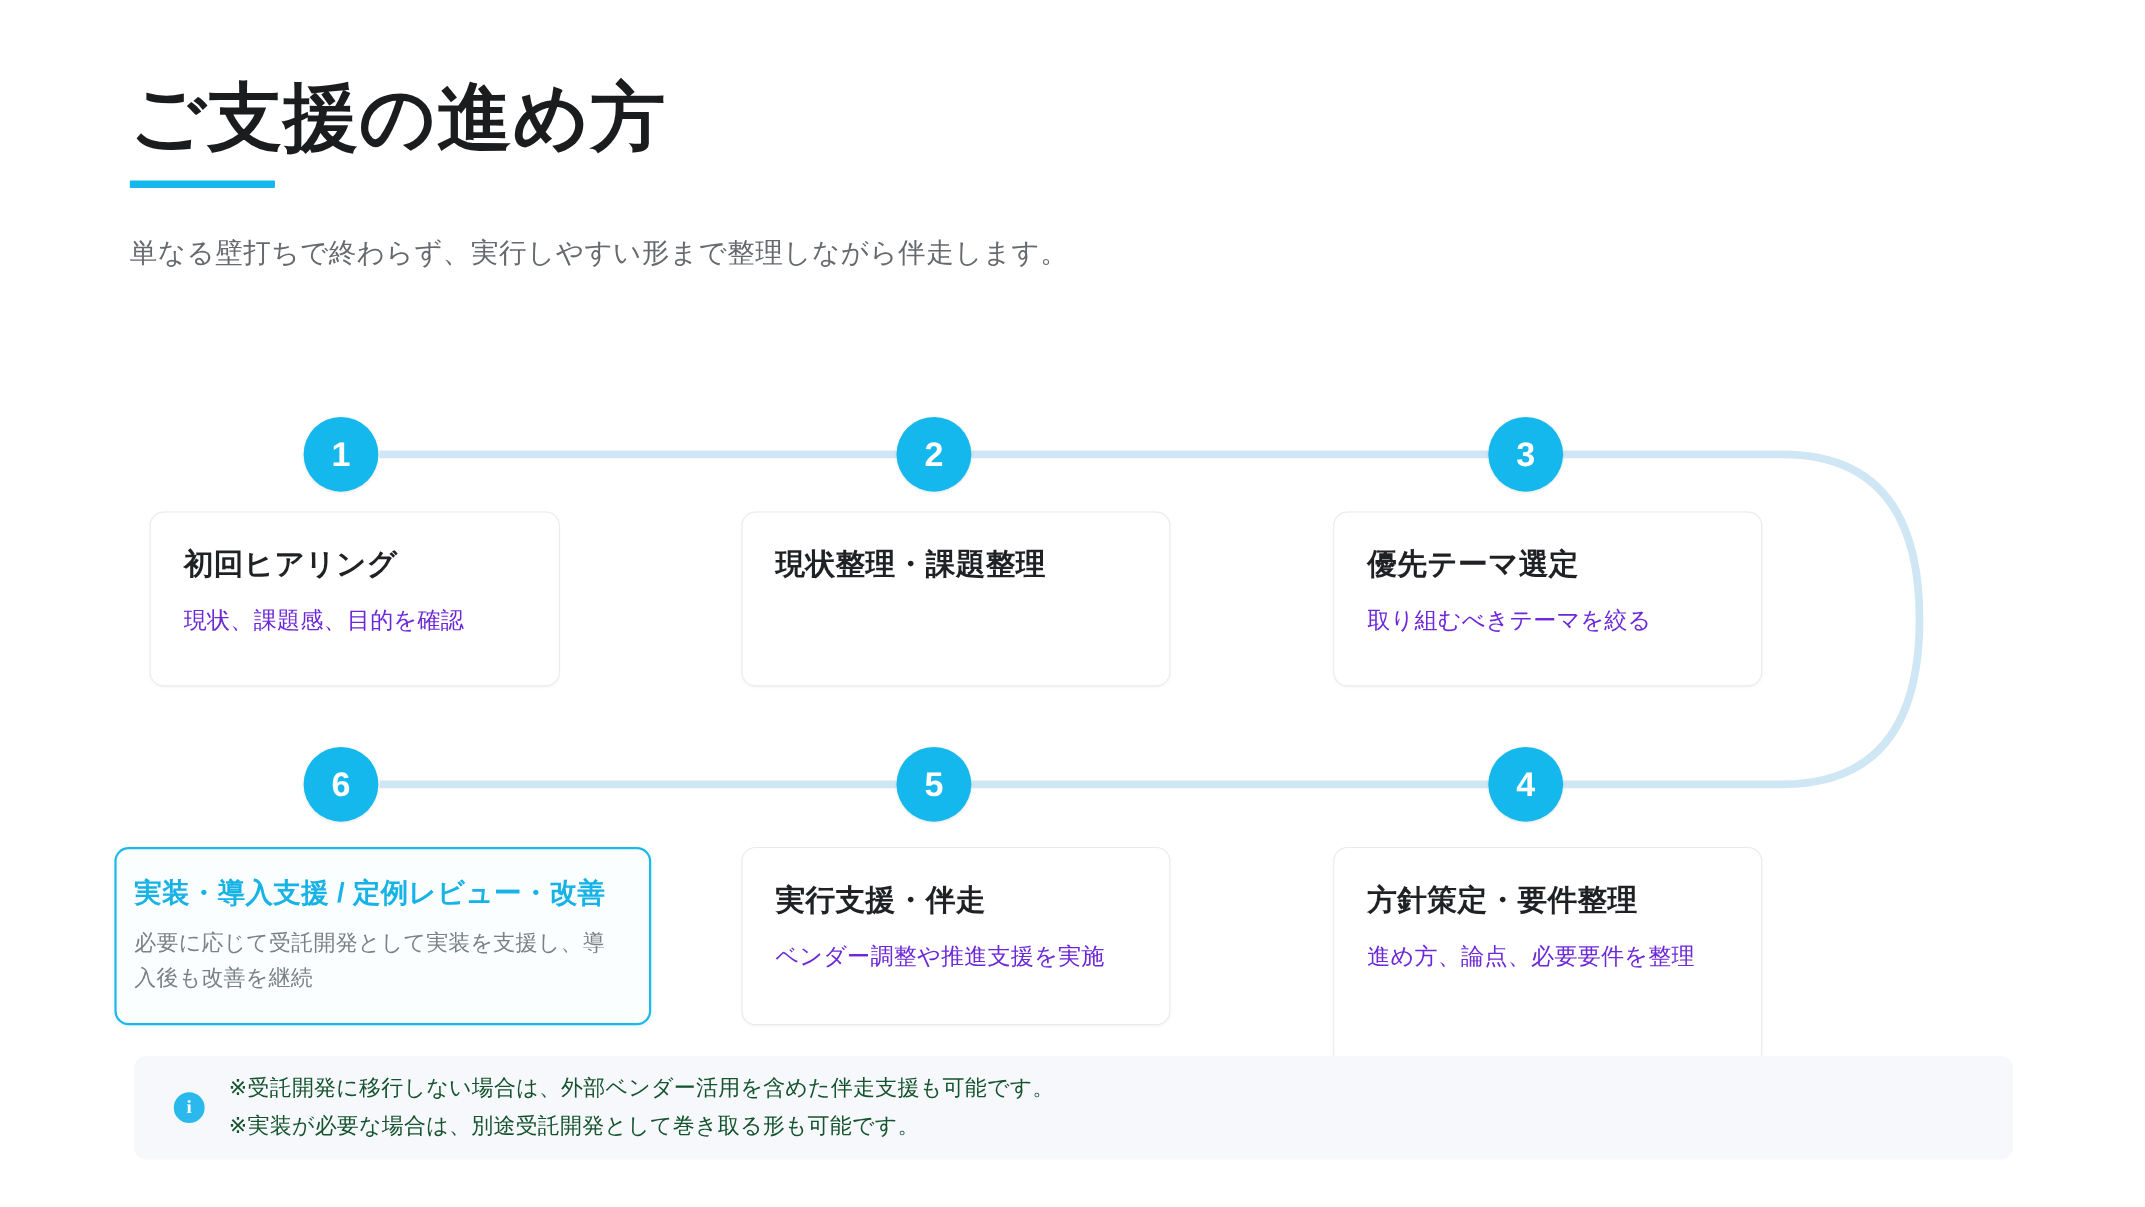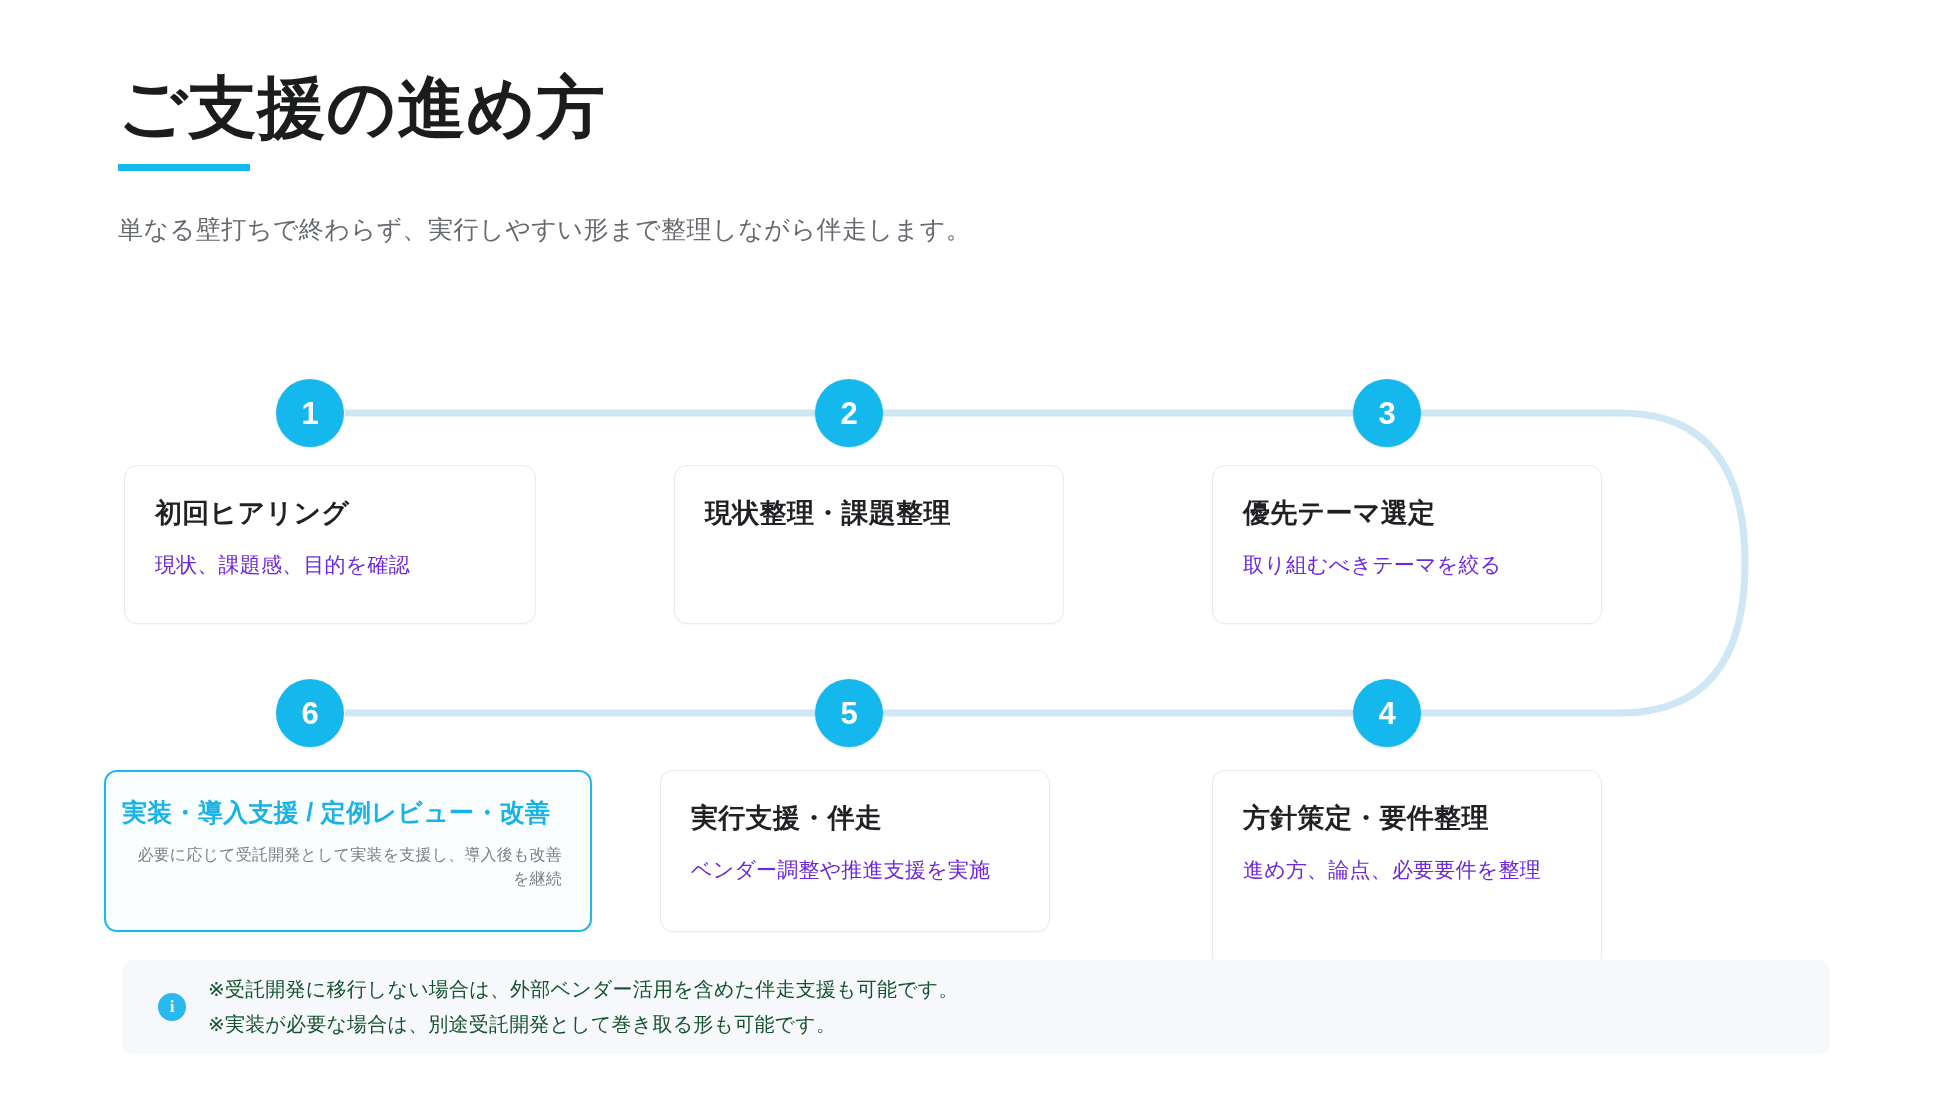--- a/index.html
+++ b/index.html
@@ -111,40 +111,40 @@
   <div class="step-badge" style="left:276px;top:679px;">
     <span>6</span>
   </div>
   <div class="step-badge" style="left:815px;top:679px;">
     <span>5</span>
   </div>
   <div class="step-badge" style="left:1353px;top:679px;">
     <span>4</span>
   </div>
 
-  <div class="card" style="left:124px;top:465px;width:412px;height:159px;">
+  <div class="card" style="left:136px;top:465px;width:373px;height:159px;">
     <div class="card-title">初回ヒアリング</div>
     <div class="card-desc">現状、課題感、目的を確認</div>
   </div>
 
   <div class="card" style="left:674px;top:465px;width:390px;height:159px;">
     <div class="card-title">現状整理・課題整理</div>
   </div>
 
   <div class="card" style="left:1212px;top:465px;width:390px;height:159px;">
     <div class="card-title">優先テーマ選定</div>
     <div class="card-desc">取り組むべきテーマを絞る</div>
   </div>
 
   <div class="card highlight" style="left:104px;top:770px;width:488px;height:162px;padding:24px 28px 22px 16px;">
     <div class="card-title" style="font-size:25px;margin-bottom:14px;">実装・導入支援 / 定例レビュー・改善</div>
-    <div class="card-desc" style="font-size:16px;text-align:right;">必要に応じて受託開発として実装を支援し、導入後も改善を継続</div>
+    <div class="card-desc" style="font-size:20px;">必要に応じて受託開発として実装を支援し、導入後も改善を継続</div>
   </div>
 
-  <div class="card" style="left:660px;top:770px;width:390px;height:162px;">
+  <div class="card" style="left:674px;top:770px;width:390px;height:162px;">
     <div class="card-title">実行支援・伴走</div>
     <div class="card-desc">ベンダー調整や推進支援を実施</div>
   </div>
 
   <div class="card" style="left:1212px;top:770px;width:390px;height:200px;">
     <div class="card-title">方針策定・要件整理</div>
     <div class="card-desc">進め方、論点、必要要件を整理</div>
   </div>
 
   <div class="note-bar">

